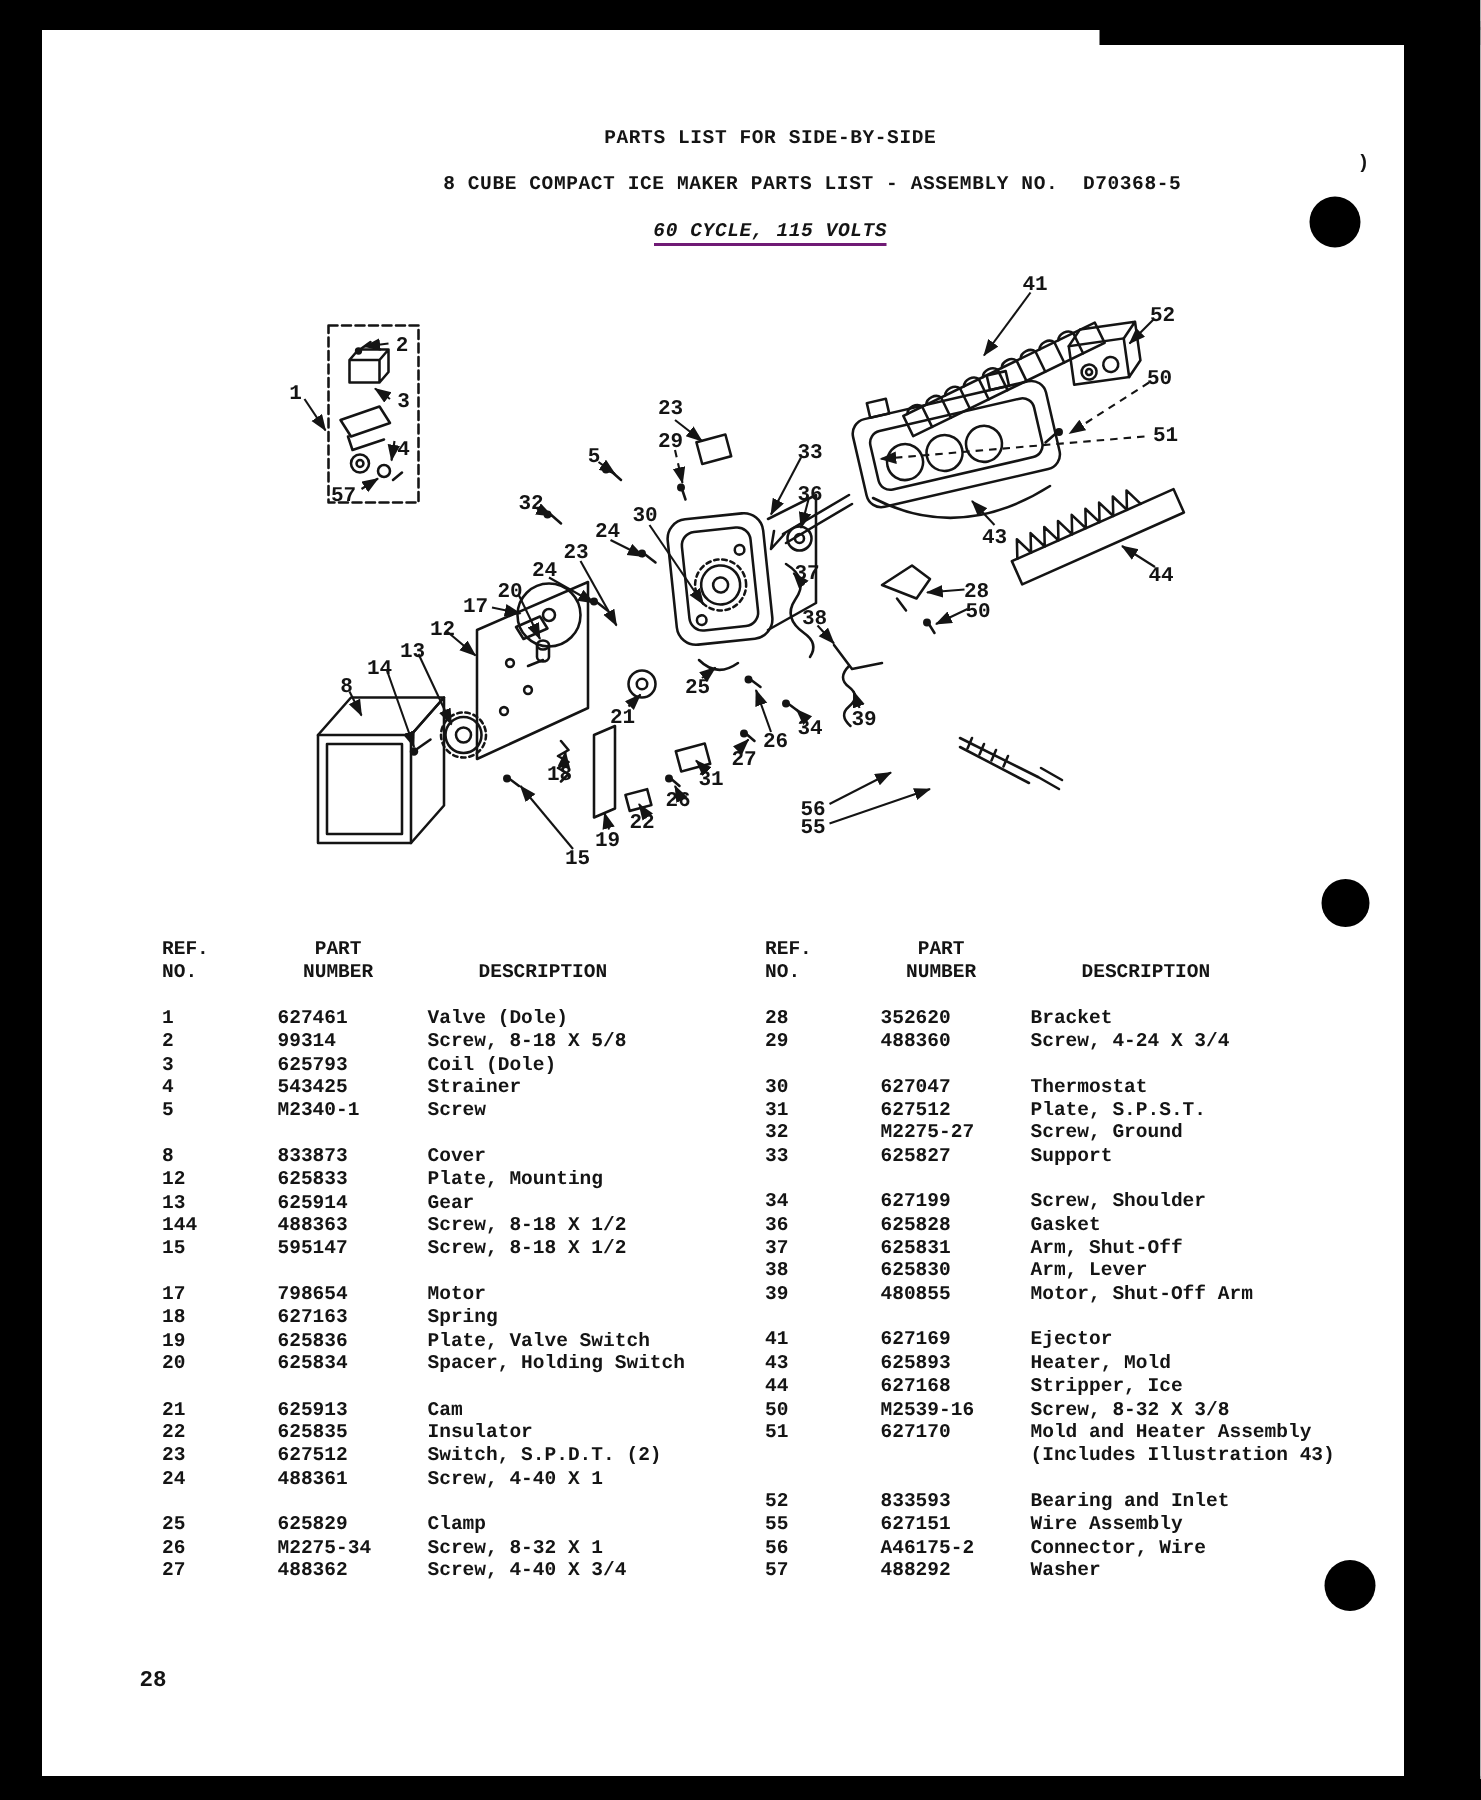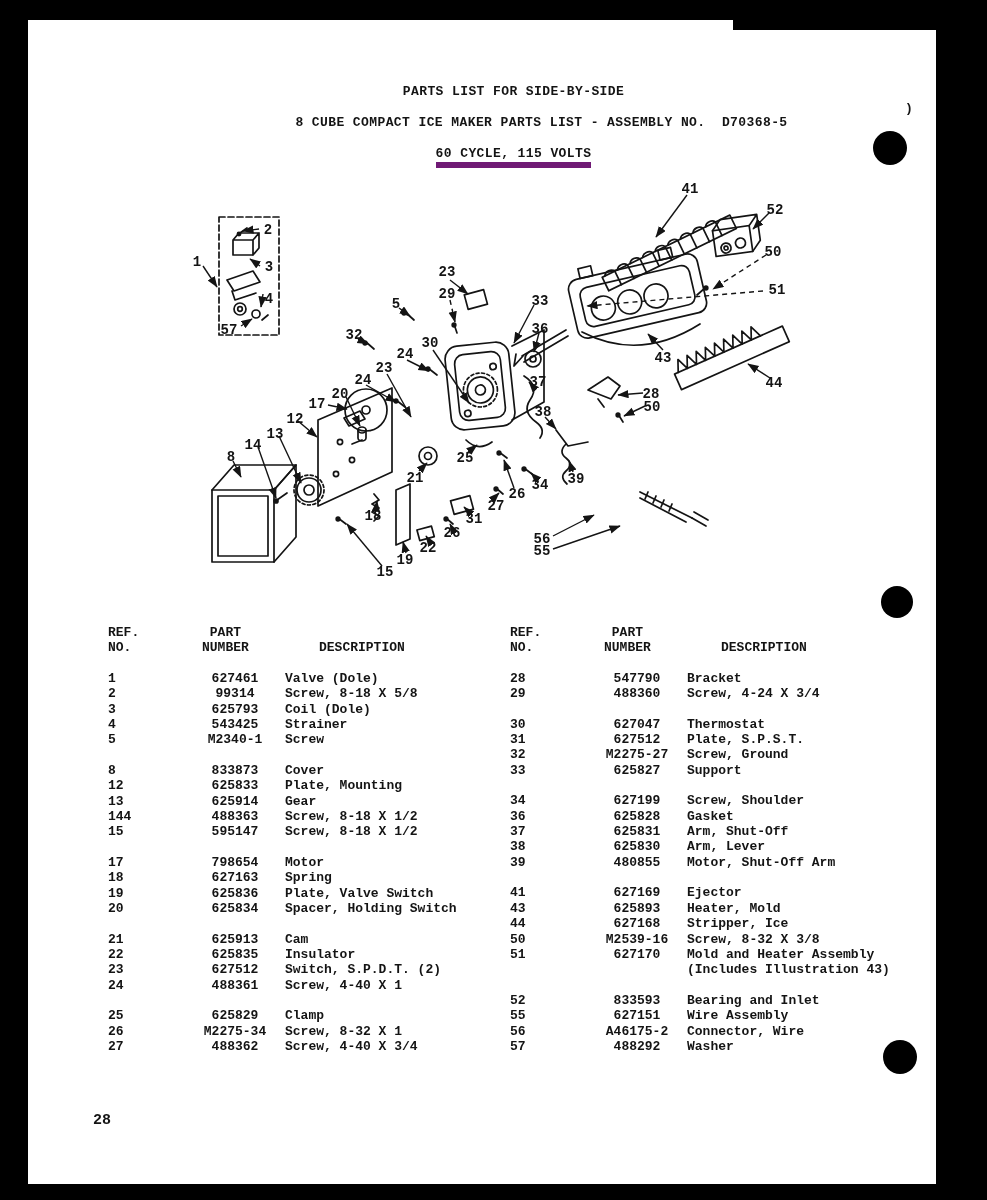--- a/index.html
+++ b/index.html
@@ -7,33 +7,33 @@
     position:relative;width:987px;height:1200px;background:#ffffff;
     font-family:"Liberation Mono","DejaVu Sans Mono",monospace;
     color:#141414;overflow:hidden;margin:0 auto;
   }
   .bar{position:absolute;background:#000;}
   .hole{position:absolute;background:#000;border-radius:50%;}
   .hdr{position:absolute;left:0;width:987px;text-align:center;font-weight:bold;white-space:pre;font-size:13px;letter-spacing:.4px;margin-left:20px;}
   #h1{top:84px;}
   #h2{top:115px;padding-left:28px;}
   #h3{top:146px;}
-  #h3 span{border-bottom:6px solid #701a75;padding-bottom:1px;}
+  #h3 span{border-bottom:2px solid #701a75;padding-bottom:1px;font-style:italic;}
   .tcol{position:absolute;top:625px;font-size:13px;font-weight:bold;line-height:15.4px;}
   #tcol0{left:108px;width:392px;}
   #tcol1{left:510px;width:400px;}
   .thead{display:flex;margin-bottom:15px;gap:17px;}
   .thead span{white-space:pre;}
   .c-ref{width:77px;}
   .c-part{width:100px;}
   .c-desc{flex:1;text-align:left;align-self:flex-end;}
   .tgroup{margin-bottom:15px;}
   .trow{display:flex;}
   .c1{width:77px;}
-  .c2{width:100px;text-align:center;}
+  .c2{width:100px;}
   .c3{flex:1;}
   #diagram{position:absolute;left:0;top:0;}
   .callout{font:bold 14px "Liberation Mono","DejaVu Sans Mono",monospace;fill:#141414;text-anchor:middle;}
   .ld{stroke:#141414;stroke-width:1.4;}
   .ldd{stroke-dasharray:5 4;}
   .pageno{position:absolute;left:93px;top:1112px;font-size:15px;font-weight:bold;}
   .stray{position:absolute;left:905px;top:101px;font-size:13px;font-weight:bold;}
 </style>
 </head>
 <body>
@@ -426,21 +426,21 @@
     <div class="thead">
       <span class="c-ref">REF.
 NO.</span>
       <span class="c-part"> PART
 NUMBER</span>
       <span class="c-desc">DESCRIPTION</span>
     </div>
   <div class="tgroup">
         <div class="trow">
           <span class="c1">28</span>
-          <span class="c2">547790</span>
+          <span class="c2">352620</span>
           <span class="c3">Bracket</span>
         </div>
         <div class="trow">
           <span class="c1">29</span>
           <span class="c2">488360</span>
           <span class="c3">Screw, 4-24 X 3/4</span>
         </div>
       </div>
       <div class="tgroup">
         <div class="trow">

